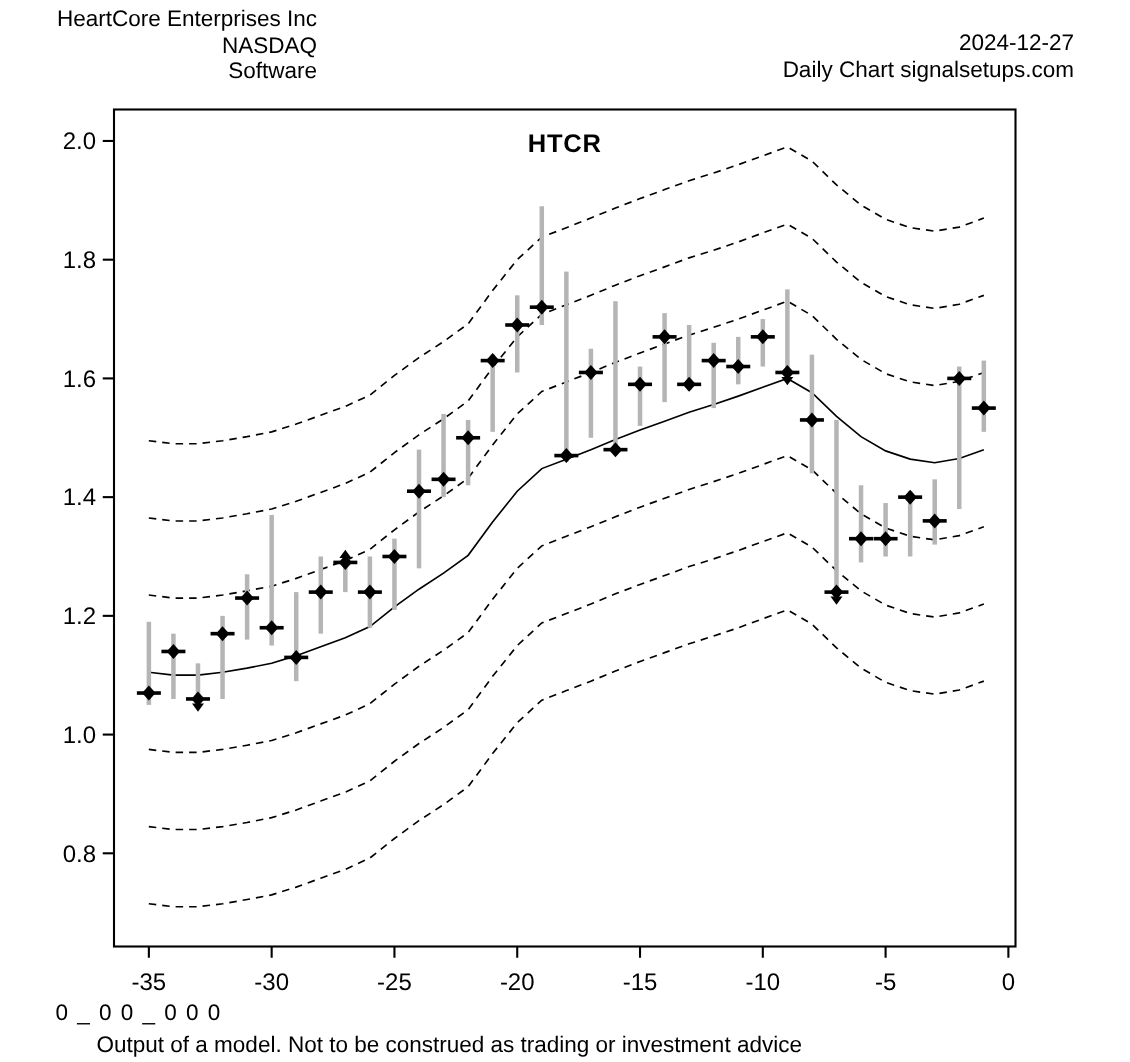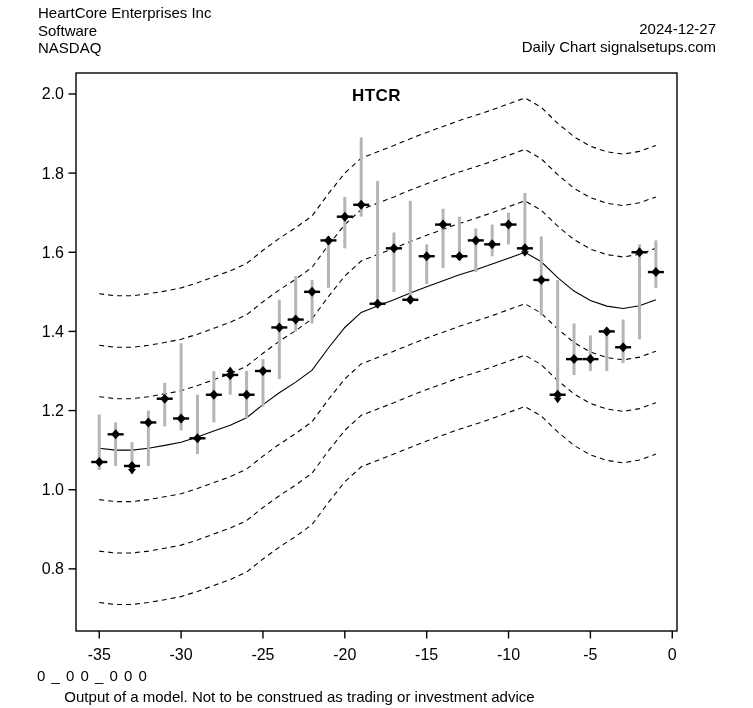--- a/index.html
+++ b/index.html
@@ -1,31 +1,31 @@
 <!DOCTYPE html>
 <html><head>
 <meta charset="utf-8">
 <style>
   html,body{margin:0;padding:0;background:#ffffff;}
   body{width:753px;height:708px;position:relative;font-family:"Liberation Sans",sans-serif;color:#000;overflow:hidden;}
   .abs{position:absolute;}
-  .hdr-left{left:38px;top:4px;font-size:15px;line-height:17.5px;white-space:nowrap;}
+  .hdr-left{left:38px;top:4px;font-size:15px;line-height:17.5px;white-space:nowrap;text-align:right;}
   .hdr-right{right:37px;top:20px;font-size:15px;line-height:17.5px;text-align:right;white-space:nowrap;}
   .chart-title{left:76px;top:49px;width:601px;text-align:center;font-size:17px;font-weight:bold;letter-spacing:0.5px;margin-top:37px;}
   .footer-code{left:37px;top:667px;font-size:15px;letter-spacing:1px;white-space:nowrap;}
   .footer-disclaimer{left:0;top:688px;width:599px;text-align:center;font-size:15px;white-space:nowrap;}
   svg{position:absolute;left:0;top:0;}
 </style>
 </head>
 <body>
 
 <div class="abs hdr-left">
   <div>HeartCore Enterprises Inc</div>
+  <div>NASDAQ</div>
   <div>Software</div>
-  <div>NASDAQ</div>
 </div>
 <div class="abs hdr-right">
   <div>2024-12-27</div>
   <div>Daily Chart signalsetups.com</div>
 </div>
 
 <div class="abs chart-title">HTCR</div>
 
 <svg id="chart" width="753" height="708" viewBox="0 0 753 708">
     <rect x="76" y="73" width="601" height="558" fill="none" stroke="#000000" stroke-width="1.4"></rect>

